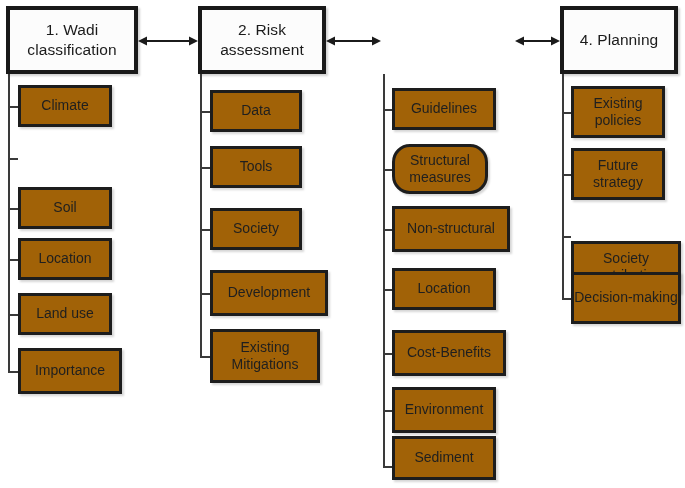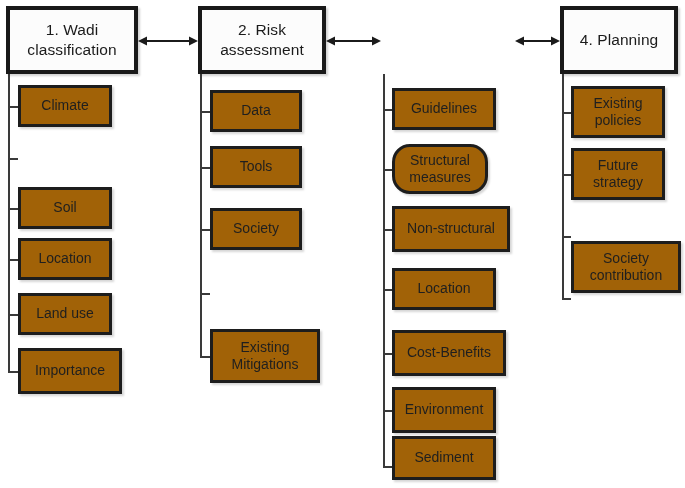--- a/index.html
+++ b/index.html
@@ -91,20 +91,21 @@
     <div class="child-box" style="left: 18px; top: 348px; width: 104px; height: 46px;">Importance</div>
     <div class="head-box" style="left: 198px; top: 6px; width: 128px; height: 68px;">2. Risk assessment</div>
     <div class="trunk" style="left: 200px; top: 74px; height: 282px;"></div>
     <div class="branch" style="left: 200px; top: 111px; width: 10px;"></div>
     <div class="child-box" style="left: 210px; top: 90px; width: 92px; height: 42px;">Data</div>
     <div class="branch" style="left: 200px; top: 167px; width: 10px;"></div>
     <div class="child-box" style="left: 210px; top: 146px; width: 92px; height: 42px;">Tools</div>
     <div class="branch" style="left: 200px; top: 229px; width: 10px;"></div>
     <div class="child-box" style="left: 210px; top: 208px; width: 92px; height: 42px;">Society</div>
     <div class="branch" style="left: 200px; top: 293px; width: 10px;"></div>
+    <div class="child-box" style="left: 210px; top: 270px; width: 118px; height: 46px;">Development</div>
     <div class="branch" style="left: 200px; top: 356px; width: 10px;"></div>
     <div class="child-box" style="left: 210px; top: 329px; width: 110px; height: 54px;">Existing Mitigations</div>
     <div class="trunk" style="left: 383px; top: 74px; height: 392px;"></div>
     <div class="branch" style="left: 383px; top: 109px; width: 9px;"></div>
     <div class="child-box" style="left: 392px; top: 88px; width: 104px; height: 42px;">Guidelines</div>
     <div class="branch" style="left: 383px; top: 169px; width: 9px;"></div>
     <div class="child-box" style="left: 392px; top: 144px; width: 96px; height: 50px; border-radius: 18px;">Structural measures</div>
     <div class="branch" style="left: 383px; top: 229px; width: 9px;"></div>
     <div class="child-box" style="left: 392px; top: 206px; width: 118px; height: 46px;">Non-structural</div>
     <div class="branch" style="left: 383px; top: 289px; width: 9px;"></div>
@@ -117,20 +118,21 @@
     <div class="child-box" style="left: 392px; top: 436px; width: 104px; height: 44px;">Sediment</div>
     <div class="head-box" style="left: 560px; top: 6px; width: 118px; height: 68px; text-align: right;">4. Planning</div>
     <div class="trunk" style="left: 562px; top: 74px; height: 224px;"></div>
     <div class="branch" style="left: 562px; top: 112px; width: 9px;"></div>
     <div class="child-box" style="left: 571px; top: 86px; width: 94px; height: 52px;">Existing policies</div>
     <div class="branch" style="left: 562px; top: 174px; width: 9px;"></div>
     <div class="child-box" style="left: 571px; top: 148px; width: 94px; height: 52px;">Future strategy</div>
     <div class="branch" style="left: 562px; top: 236px; width: 9px;"></div>
     <div class="child-box" style="left: 571px; top: 210px; width: 110px; height: 52px; margin-top: 31px;">Society contribution</div>
     <div class="branch" style="left: 562px; top: 298px; width: 9px;"></div>
+    <div class="child-box" style="left: 571px; top: 272px; width: 110px; height: 52px;">Decision-making</div>
     <div class="arrow" title="1. Wadi classification ↔ 2. Risk assessment" style="left: 138px; top: 33px; width: 60px;">
       <svg width="60" height="16" viewBox="0 0 60 16">
         <line x1="6" y1="8" x2="54" y2="8" stroke="#1b1b1b" stroke-width="2"></line>
         <polygon points="0,8 9,3.4 9,12.6" fill="#1b1b1b"></polygon>
         <polygon points="60,8 51,3.4 51,12.6" fill="#1b1b1b"></polygon>
       </svg>
     </div>
     <div class="arrow" title="2. Risk assessment ↔ 3. Disaster risk reduction" style="left: 326px; top: 33px; width: 55px;">
       <svg width="55" height="16" viewBox="0 0 55 16">
         <line x1="6" y1="8" x2="49" y2="8" stroke="#1b1b1b" stroke-width="2"></line>

